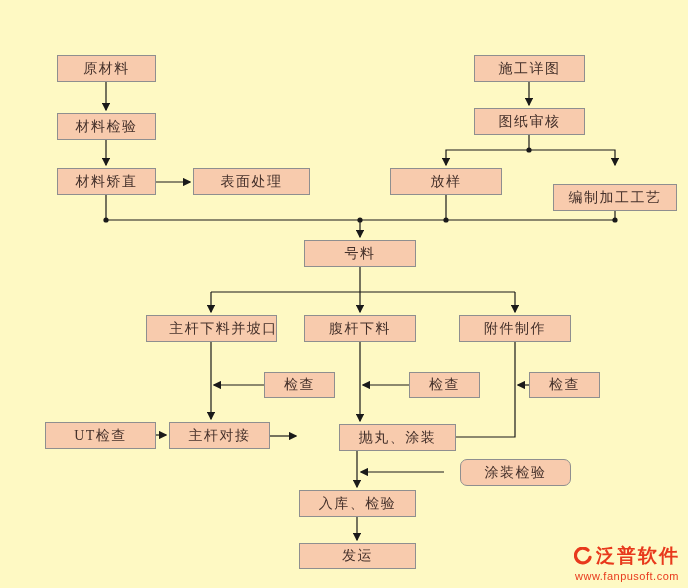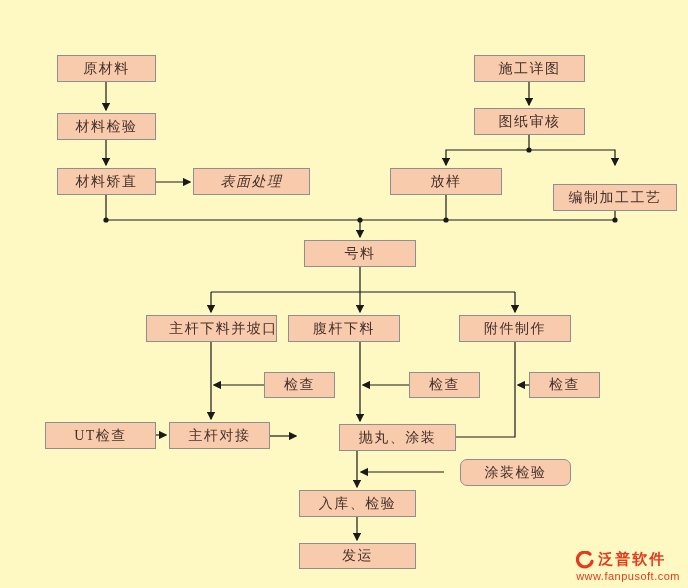--- a/index.html
+++ b/index.html
@@ -20,21 +20,21 @@
     font-size:14px;letter-spacing:1.5px;white-space:nowrap;
   }
   .watermark{
     position:absolute;right:8px;bottom:6px;
     color:var(--watermark-color,#e8391c);
     font-family:"Liberation Sans","DejaVu Sans",sans-serif;
     text-align:center;
   }
   .wm-row{display:flex;align-items:center;gap:4px;justify-content:flex-start;}
   .wm-logo{display:inline-flex;width:18px;height:18px;}
-  .wm-brand{font-size:15px;font-weight:bold;letter-spacing:2px;}
+  .wm-brand{font-size:19px;font-weight:bold;letter-spacing:2px;}
   .wm-url{font-size:11px;margin-top:1px;letter-spacing:0.5px;}
 </style>
 </head>
 <body>
 
 <div id="canvas">
 
   <svg id="edge-layer" width="688" height="588" viewBox="0 0 688 588">
     <defs>
       <marker id="arrow" viewBox="0 0 10 10" refX="8.5" refY="5" markerWidth="7" markerHeight="7" orient="auto">
@@ -76,28 +76,28 @@
         <circle cx="360" cy="220" r="2.6" class="dot"></circle>
         <circle cx="446" cy="220" r="2.6" class="dot"></circle>
         <circle cx="615" cy="220" r="2.6" class="dot"></circle>
       </g>
   </svg>
 
   <div id="nodes">
       <div class="node" style="left: 57px; top: 55px; width: 99px; height: 27px;">原材料</div>
       <div class="node" style="left: 57px; top: 113px; width: 99px; height: 27px;">材料检验</div>
       <div class="node" style="left: 57px; top: 168px; width: 99px; height: 27px;">材料矫直</div>
-      <div class="node" style="left: 193px; top: 168px; width: 117px; height: 27px; font-style: italic;">表面处理</div>
+      <div class="node" style="left: 193px; top: 168px; width: 117px; height: 27px;">表面处理</div>
       <div class="node" style="left: 474px; top: 55px; width: 111px; height: 27px;">施工详图</div>
       <div class="node" style="left: 474px; top: 108px; width: 111px; height: 27px;">图纸审核</div>
       <div class="node" style="left: 390px; top: 168px; width: 112px; height: 27px;">放样</div>
       <div class="node" style="left: 553px; top: 168px; width: 124px; height: 27px; margin-top: 16px;">编制加工工艺</div>
       <div class="node" style="left: 304px; top: 240px; width: 112px; height: 27px;">号料</div>
       <div class="node" style="left: 146px; top: 315px; width: 131px; height: 27px; padding-left: 24px;">主杆下料并坡口</div>
-      <div class="node" style="left: 288px; top: 315px; width: 112px; height: 27px;">腹杆下料</div>
+      <div class="node" style="left: 304px; top: 315px; width: 112px; height: 27px;">腹杆下料</div>
       <div class="node" style="left: 459px; top: 315px; width: 112px; height: 27px;">附件制作</div>
       <div class="node" style="left: 264px; top: 372px; width: 71px; height: 26px;">检查</div>
       <div class="node" style="left: 409px; top: 372px; width: 71px; height: 26px;">检查</div>
       <div class="node" style="left: 529px; top: 372px; width: 71px; height: 26px;">检查</div>
       <div class="node" style="left: 45px; top: 422px; width: 111px; height: 27px;">UT检查</div>
       <div class="node" style="left: 169px; top: 422px; width: 101px; height: 27px;">主杆对接</div>
       <div class="node" style="left: 299px; top: 424px; width: 117px; height: 27px; margin-left: 40px;">抛丸、涂装</div>
       <div class="node" style="left: 460px; top: 459px; width: 111px; height: 27px; border-radius: 7px;">涂装检验</div>
       <div class="node" style="left: 299px; top: 490px; width: 117px; height: 27px;">入库、检验</div>
       <div class="node" style="left: 299px; top: 543px; width: 117px; height: 26px;">发运</div>

